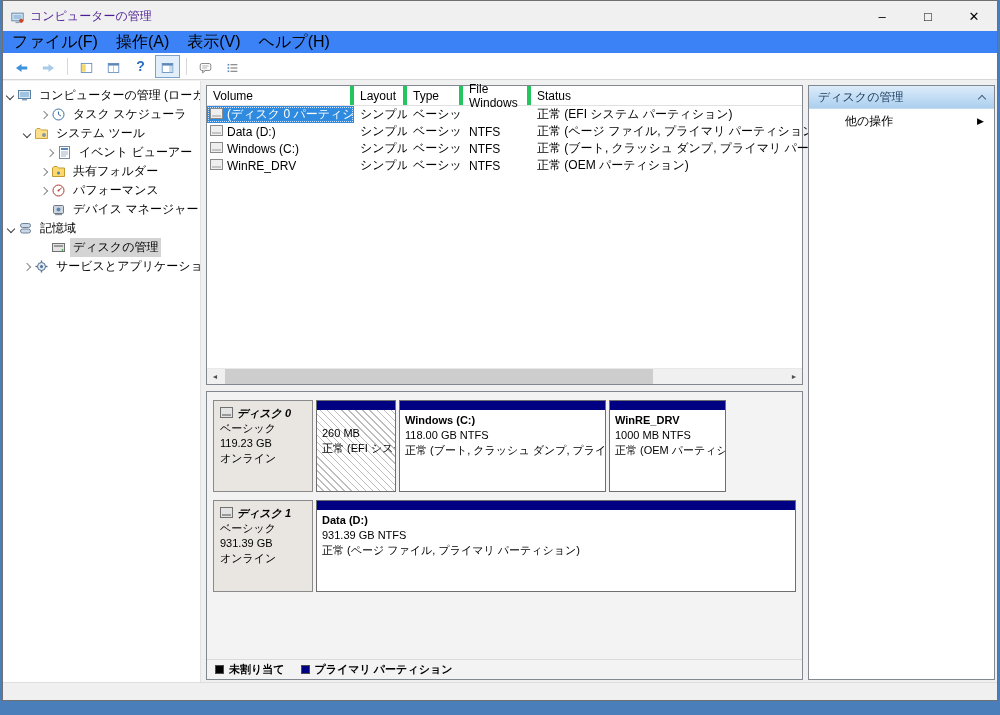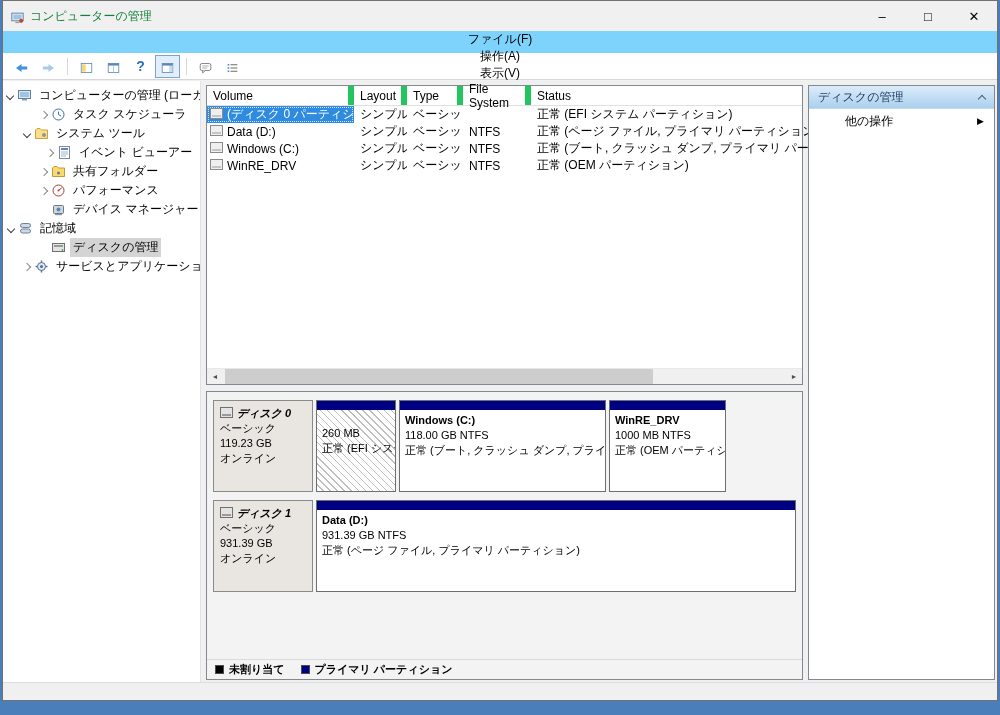--- a/index.html
+++ b/index.html
@@ -6,27 +6,27 @@
   html,body { margin:0; padding:0; width:1000px; height:715px; overflow:hidden;
     font-family:"Liberation Sans","DejaVu Sans",sans-serif; }
   body { background:#4a7ebb; position:relative; }
 
   .window { position:absolute; left:2px; top:0; width:996px; height:701px;
     background:#f0f0f0; border:1px solid #707070; }
 
   
   .titlebar { height:30px; display:flex; align-items:center; background:#f0f0f0; }
   .title-icon { margin:0 6px 0 8px; flex:none; }
-  .title-text { font-size:12px; color:#15803d; }
+  .title-text { font-size:12px; color:#4c1d95; }
   .win-controls { margin-left:auto; display:flex; height:100%; }
   .win-btn { width:46px; display:flex; align-items:center; justify-content:center;
     font-size:13px; color:#000; }
 
   
-  .menubar { height:22px; background:#7dd3fc; display:flex; align-items:center; font-size:12px;flex-direction:column; }
+  .menubar { height:22px; background:#3b82f6; display:flex; align-items:center; font-size:16px; }
   .menu-item { padding:0 9px; height:100%; display:flex; align-items:center; }
 
   
   .toolbar { height:27px; background:#ffffff; display:flex; align-items:center;
     padding-left:6px; gap:2px; border-bottom:1px solid #d7d7d7; }
   .tool-btn { width:25px; height:23px; display:flex; align-items:center; justify-content:center; }
   .tool-btn.pressed { border:1px solid #7da2ce; background:#e2eefa; }
   .tool-sep { width:1px; height:17px; background:#d7d7d7; margin:0 4px; }
   .help-glyph { font-size:14px; font-weight:bold; color:#2a6fc4; }
 
@@ -42,21 +42,21 @@
   .chev.exp { border-right:1px solid #3c3c3c; border-bottom:1px solid #3c3c3c; transform:rotate(45deg); }
   .ico { width:13px; height:13px; flex:none; display:inline-flex; }
   .tlabel { padding:1px 3px; }
   .tlabel.sel { background:#d4d4d4; }
 
   
   .center-panel { position:absolute; left:199px; right:191px; top:0; bottom:0; }
   .list-box { position:absolute; top:4px; left:4px; right:3px; height:300px; background:#fff;
     border:1px solid #828790; font-size:12px; }
   .list-header { display:flex; height:20px; border-bottom:1px solid #e0e0e0; }
-  .hcell { border-right:6px solid #22c55e; padding-left:6px; display:flex; align-items:center; flex:none; }
+  .hcell { border-right:4px solid #22c55e; padding-left:6px; display:flex; align-items:center; flex:none; }
   .c-volume { width:147px; } .c-layout { width:53px; } .c-type { width:56px; }
   .c-fs { width:68px; } .c-status { flex:1 1 auto; border-right:none; }
   .vrow { display:flex; height:17px; align-items:center; }
   .vcell { padding-left:6px; flex:none; display:flex; align-items:center; gap:4px;
     height:100%; white-space:nowrap; overflow:hidden; }
   .vcell.c-volume { padding-left:3px; }
   .vcell.selcell { background:#2e8be0; color:#fff; outline:1px dotted #cfe4f7; outline-offset:-2px; }
 
   .hscroll { position:absolute; bottom:0; left:0; right:0; height:16px; background:#f0f0f0;
     display:flex; border-top:1px solid #e8e8e8; }
@@ -330,21 +330,21 @@
 
     </div>
 
     <div class="center-panel">
 
       <div class="list-box">
         <div class="list-header">
           <div class="hcell c-volume">Volume</div>
           <div class="hcell c-layout">Layout</div>
           <div class="hcell c-type">Type</div>
-          <div class="hcell c-fs">File System</div>
+          <div class="hcell c-fs">File Windows</div>
           <div class="hcell c-status">Status</div>
         </div>
 
         <div class="vrow">
           <div class="vcell c-volume selcell">
             <span class="ico">
                 <svg width="13" height="11" viewBox="0 0 13 11">
                   <rect x="0.5" y="0.5" width="12" height="10" fill="#efefef" stroke="#8a8a8a"></rect>
                   <rect x="2" y="7" width="9" height="2" fill="#c5c5c5"></rect>
                 </svg>

